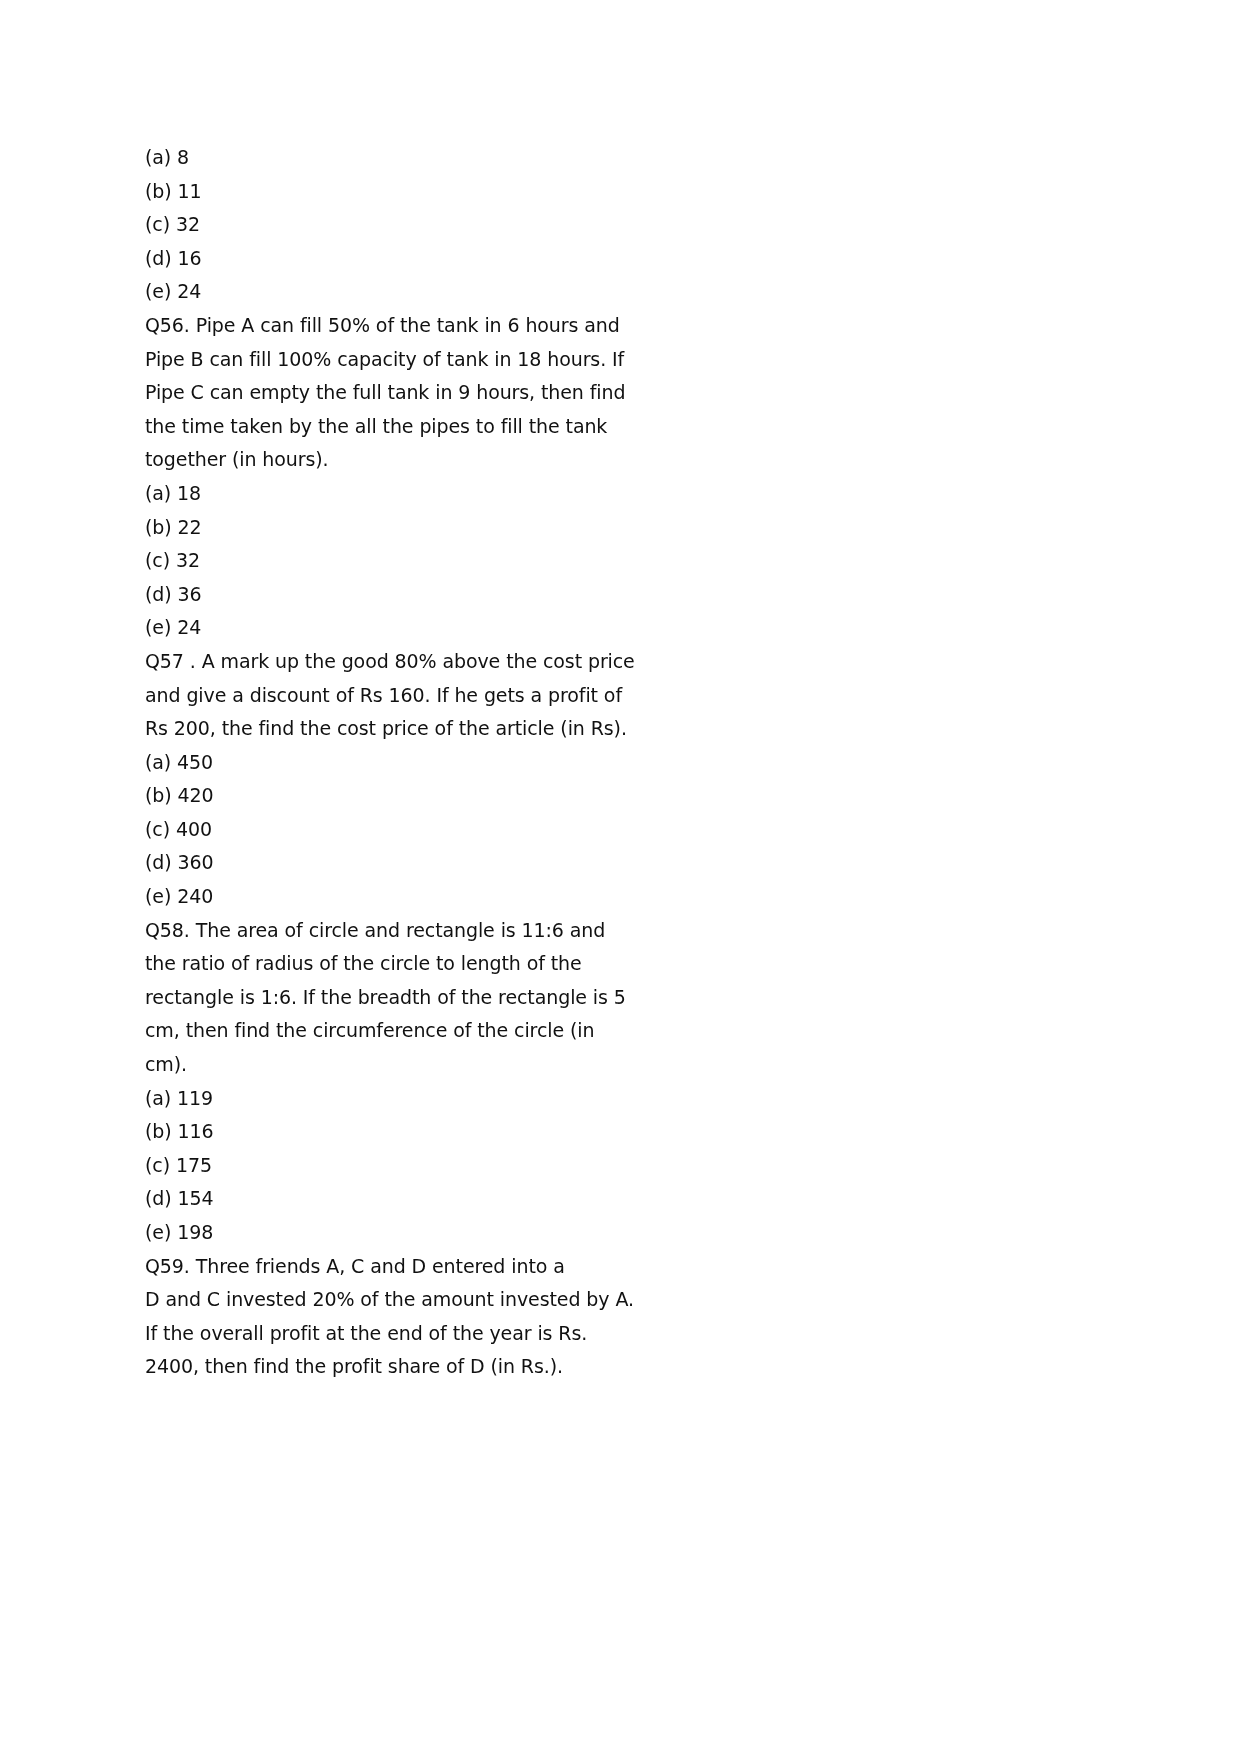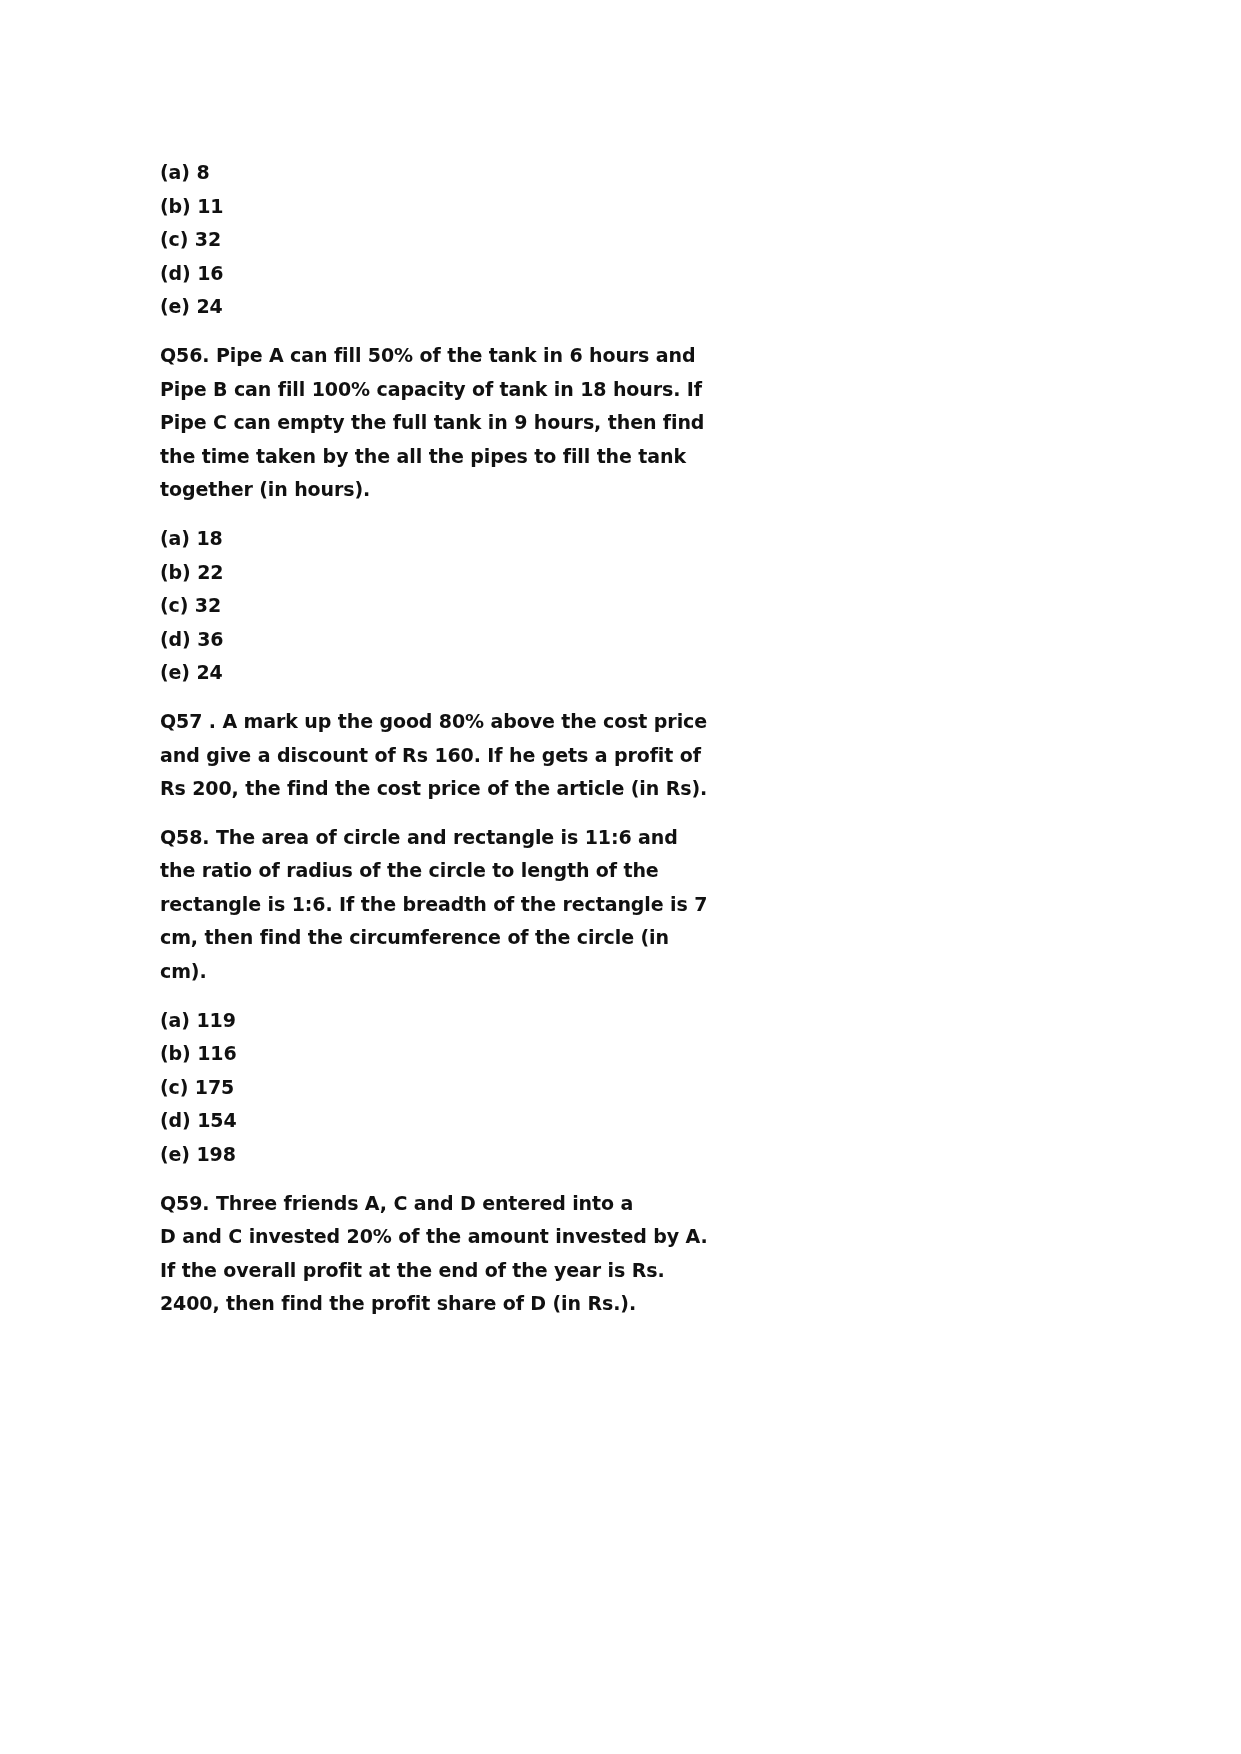--- a/index.html
+++ b/index.html
@@ -21,21 +21,21 @@
       top: 141px;
       width: 520px;
     }
     .line {
       font-size: 19px;
       line-height: 33.6px;
       height: 33.6px;
       white-space: nowrap;
       letter-spacing: -0.1px;
     }
-    .question, .options { margin: 15px; padding: 0; font-weight: bold; }
+    .question, .options { margin: 0; padding: 0; }
   </style>
 </head>
 <body>
 
 <div class="page">
 
   <div class="options">
     <div class="line">(a) 8</div>
     <div class="line">(b) 11</div>
     <div class="line">(c) 32</div>
@@ -56,25 +56,32 @@
     <div class="line">(c) 32</div>
     <div class="line">(d) 36</div>
     <div class="line">(e) 24</div>
   </div>
 
   <div class="question">
     <div class="line">Q57 . A mark up the good 80% above the cost price</div>
     <div class="line">and give a discount of Rs 160. If he gets a profit of</div>
     <div class="line">Rs 200, the find the cost price of the article (in Rs).</div>
   </div>
+  <div class="options">
+    <div class="line">(a) 450</div>
+    <div class="line">(b) 420</div>
+    <div class="line">(c) 400</div>
+    <div class="line">(d) 360</div>
+    <div class="line">(e) 240</div>
+  </div>
 
   <div class="question">
     <div class="line">Q58. The area of circle and rectangle is 11:6 and</div>
     <div class="line">the ratio of radius of the circle to length of the</div>
-    <div class="line">rectangle is 1:6. If the breadth of the rectangle is 7</div>
+    <div class="line">rectangle is 1:6. If the breadth of the rectangle is 5</div>
     <div class="line">cm, then find the circumference of the circle (in</div>
     <div class="line">cm).</div>
   </div>
   <div class="options">
     <div class="line">(a) 119</div>
     <div class="line">(b) 116</div>
     <div class="line">(c) 175</div>
     <div class="line">(d) 154</div>
     <div class="line">(e) 198</div>
   </div>

